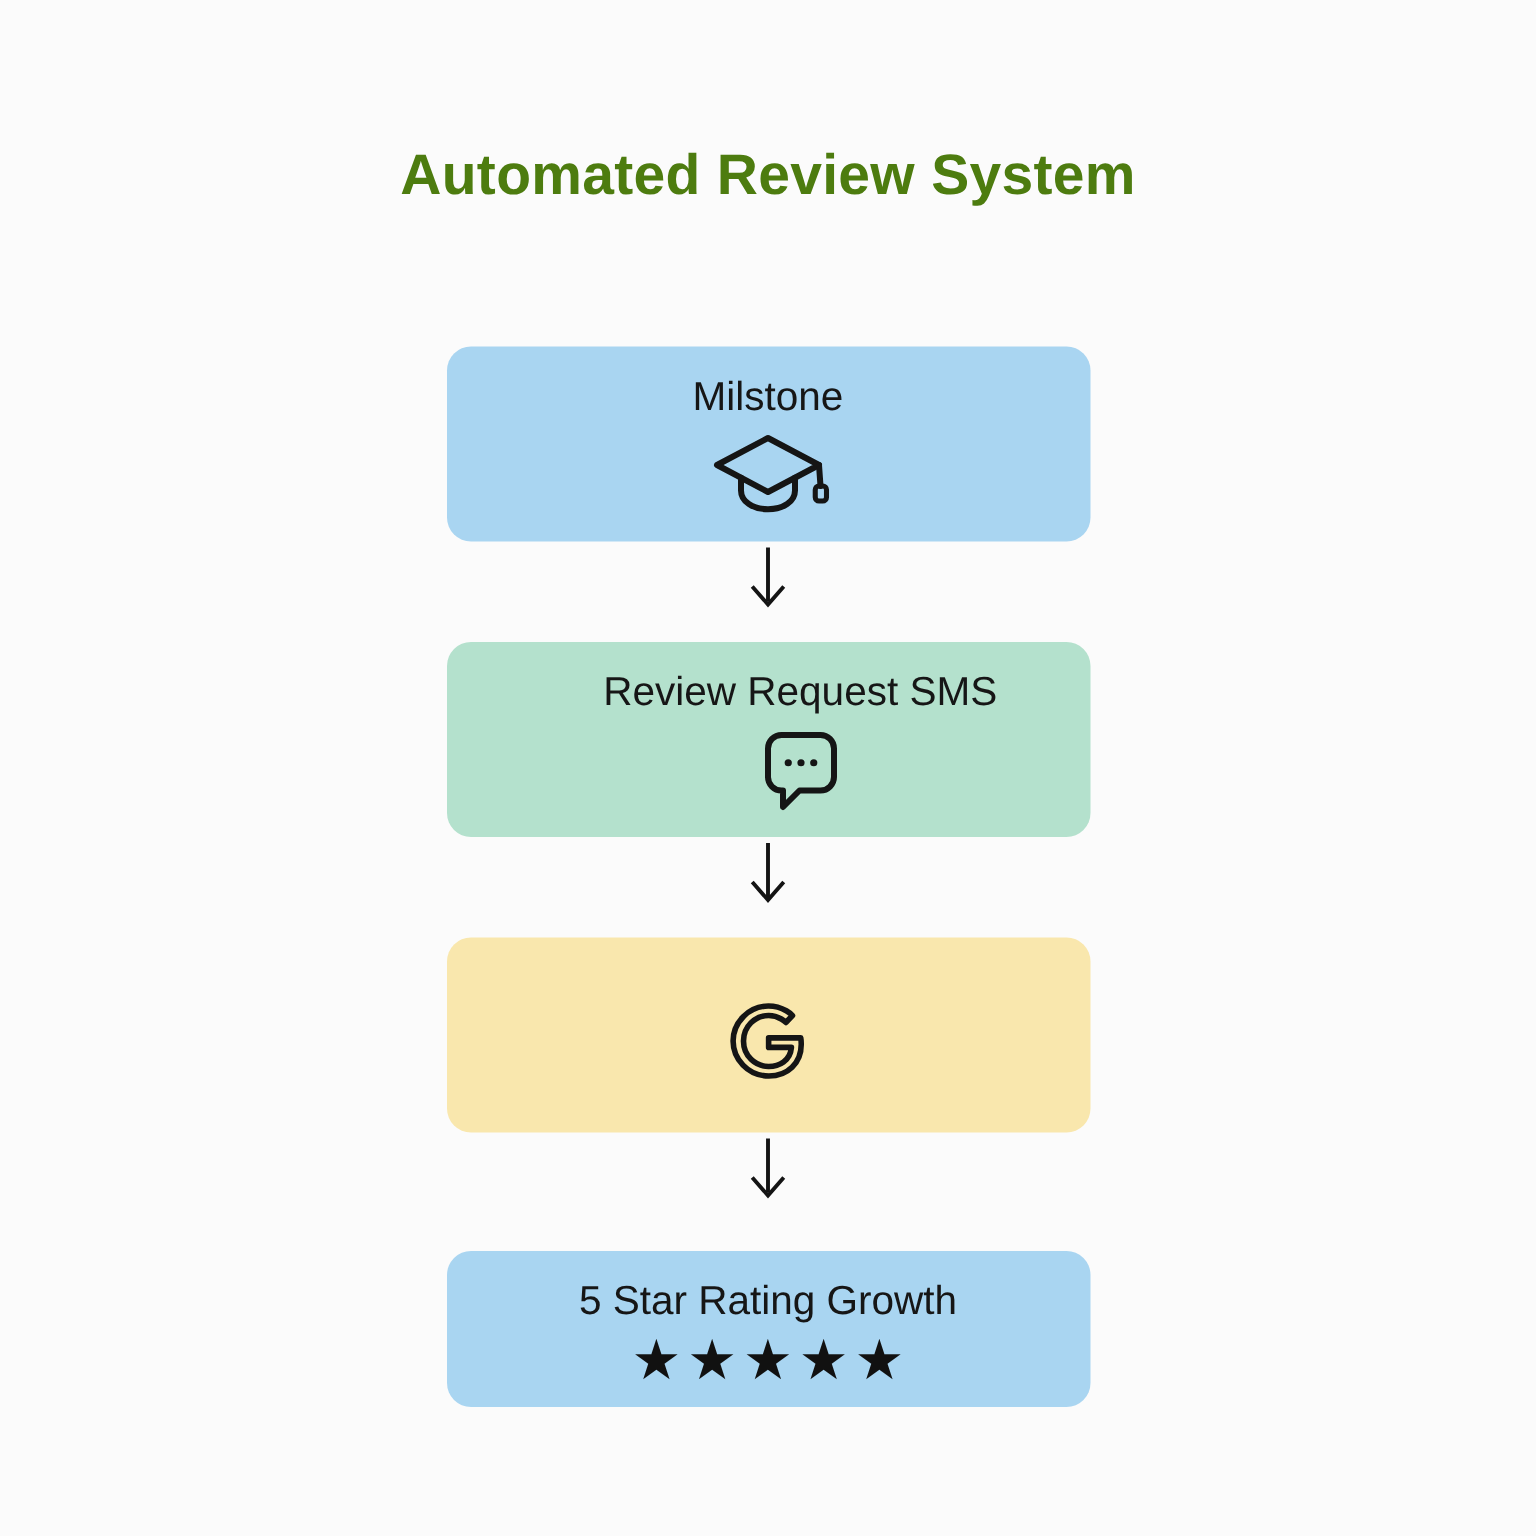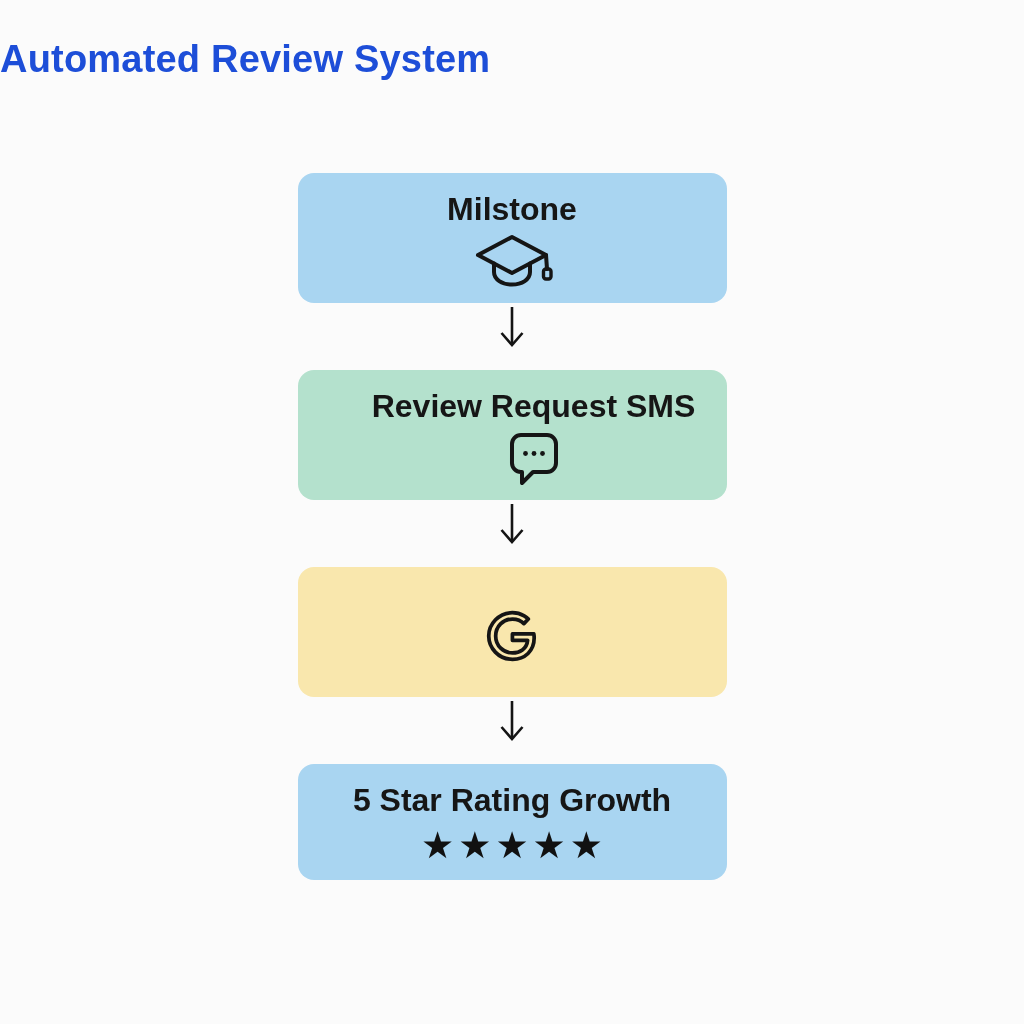--- a/index.html
+++ b/index.html
@@ -8,48 +8,49 @@
     font-family: "Liberation Sans", sans-serif;
     background: #fbfbfb;
     color: #161616;
   }
   .page {
     width: 1024px;
     height: 1024px;
     position: relative;
   }
   .page-title {
-    margin-top: 38px;
+    margin-top: 96px;
+    text-align: center;
     font-size: 38px;
     font-weight: 700;
     letter-spacing: 0.2px;
-    color: #1d4ed8;
+    color: #4d7c0f;
     line-height: 1.15;
   }
   .flow {
     width: 429px;
     margin: 91px auto 0;
     display: flex;
     flex-direction: column;
     align-items: center;
   }
   .step {
     width: 429px;
     height: 130px;
     border-radius: 16px;
     display: flex;
     flex-direction: column;
     align-items: center;
     justify-content: flex-start;
     padding-top: 17px;
   }
-  .step:last-child { height: 116px; }
+  .step:last-child { height: 104px; margin-top: 12px; }
   .step-label {
-    font-size: 32px;
-    font-weight: 700;
+    font-size: 27px;
+    font-weight: 400;
     color: #161616;
     line-height: 1.2;
   }
   .step-icon {
     flex: 1;
     display: flex;
     align-items: center;
     justify-content: center;
     padding-bottom: 8px;
   }

